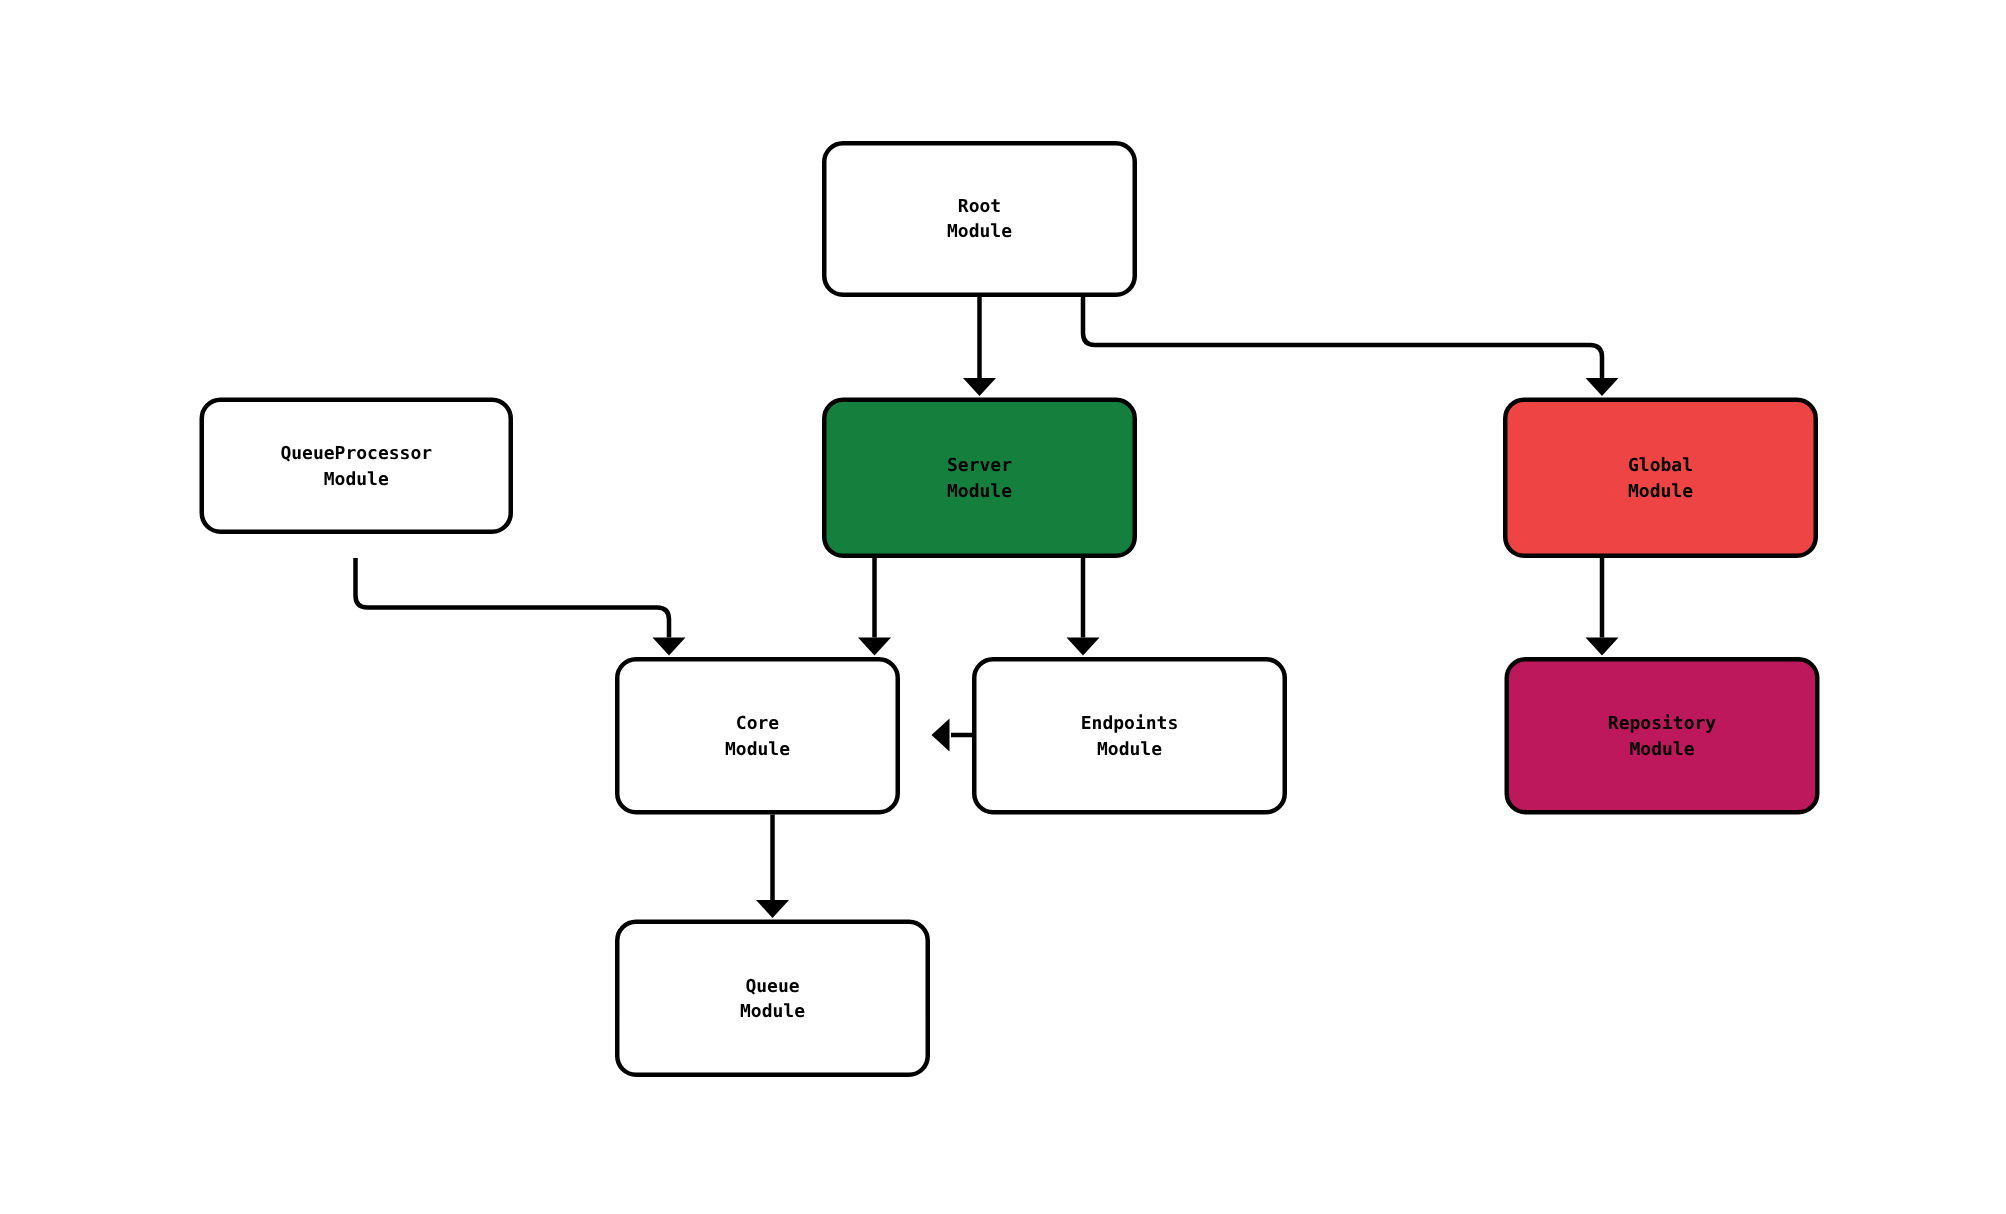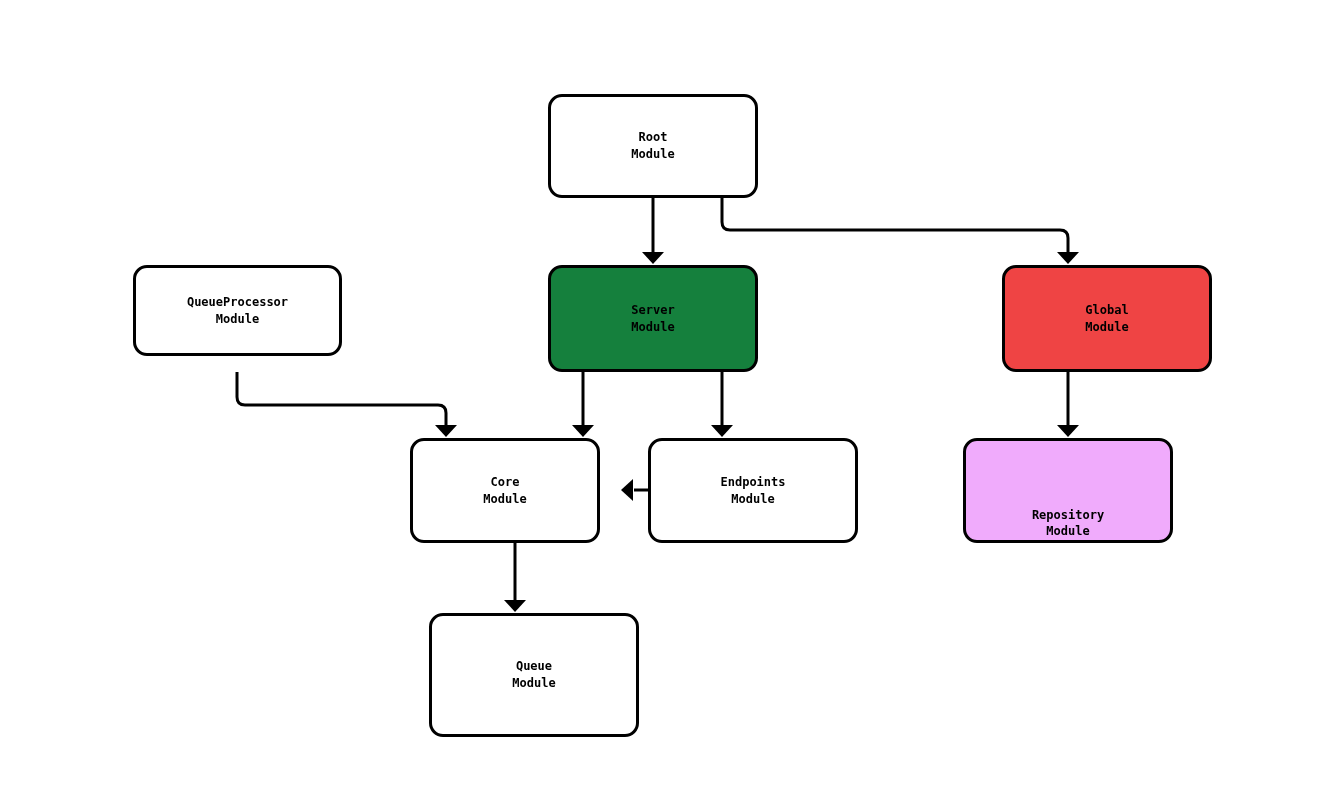--- a/index.html
+++ b/index.html
@@ -105,22 +105,22 @@
 Module</span>
   </div>
   <div class="node" style="left: 410px; top: 438px; width: 190px; height: 105px; border-color: rgb(0, 0, 0); background: rgb(255, 255, 255);">
     <span class="node-label">Core
 Module</span>
   </div>
   <div class="node" style="left: 648px; top: 438px; width: 210px; height: 105px; border-color: rgb(0, 0, 0); background: rgb(255, 255, 255);">
     <span class="node-label">Endpoints
 Module</span>
   </div>
-  <div class="node" style="left: 963px; top: 438px; width: 210px; height: 105px; border-color: rgb(0, 0, 0); background: #f0abfc; justify-content: flex-end;">
+  <div class="node" style="left: 1003px; top: 438px; width: 210px; height: 105px; border-color: rgb(0, 0, 0); background: #be185d;">
     <span class="node-label">Repository
 Module</span>
   </div>
-  <div class="node" style="left: 410px; top: 613px; width: 210px; height: 124px; border-color: rgb(0, 0, 0); background: rgb(255, 255, 255); margin-left: 19px;">
+  <div class="node" style="left: 410px; top: 613px; width: 210px; height: 105px; border-color: rgb(0, 0, 0); background: rgb(255, 255, 255);">
     <span class="node-label">Queue
 Module</span>
   </div>
 
 </div>
 
 </body></html>

